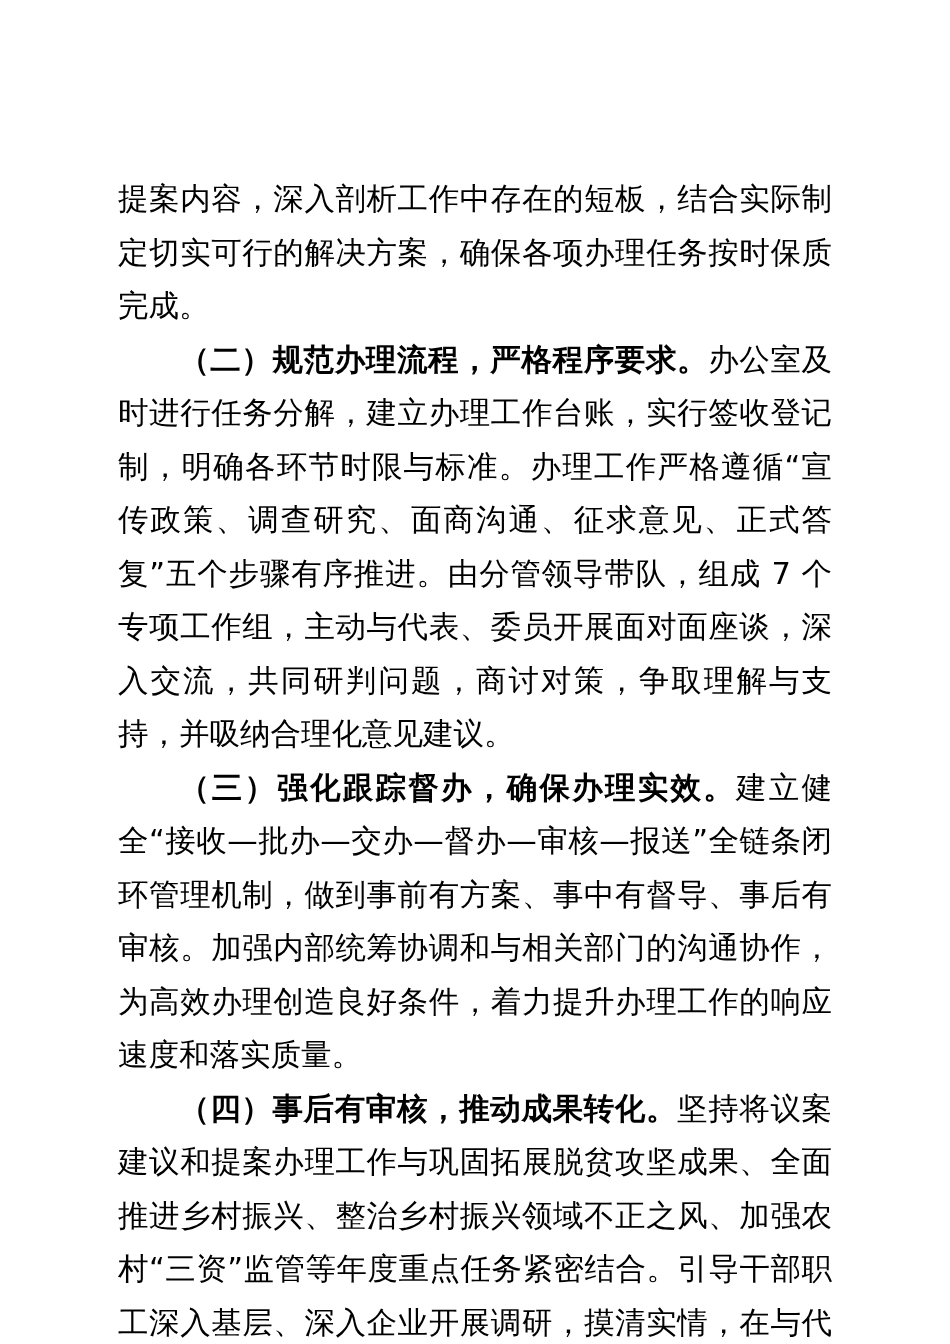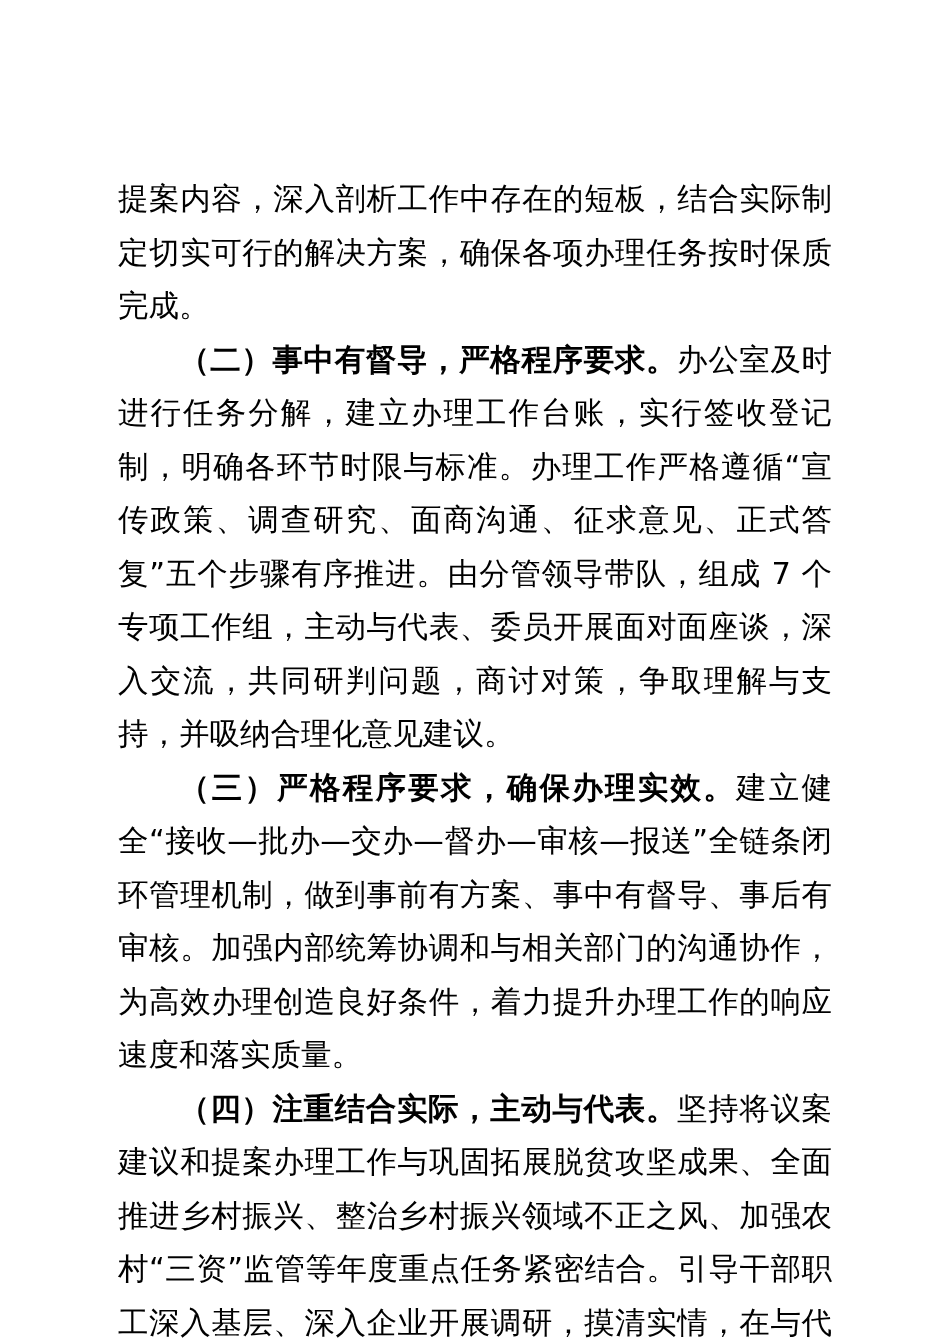--- a/index.html
+++ b/index.html
@@ -54,25 +54,25 @@
 <body>
 
 <div class="page">
   <div class="page-body">
 
     <p class="para">
       <span class="regular-run">提案内容，深入剖析工作中存在的短板，结合实际制定切实可行的解决方案，确保各项办理任务按时保质完成。</span>
     </p>
 
     <p class="para indent">
-      <span class="bold-run">（二）事中有督导，严格程序要求。</span><span class="regular-run">办公室及时进行任务分解，建立办理工作台账，实行签收登记制，明确各环节时限与标准。办理工作严格遵循“宣传政策、调查研究、面商沟通、征求意见、正式答复”五个步骤有序推进。由分管领导带队，组成 7 个专项工作组，主动与代表、委员开展面对面座谈，深入交流，共同研判问题，商讨对策，争取理解与支持，并吸纳合理化意见建议。</span>
+      <span class="bold-run">（二）规范办理流程，严格程序要求。</span><span class="regular-run">办公室及时进行任务分解，建立办理工作台账，实行签收登记制，明确各环节时限与标准。办理工作严格遵循“宣传政策、调查研究、面商沟通、征求意见、正式答复”五个步骤有序推进。由分管领导带队，组成 7 个专项工作组，主动与代表、委员开展面对面座谈，深入交流，共同研判问题，商讨对策，争取理解与支持，并吸纳合理化意见建议。</span>
     </p>
 
     <p class="para indent">
-      <span class="bold-run">（三）严格程序要求，确保办理实效。</span><span class="regular-run">建立健全“接收—批办—交办—督办—审核—报送”全链条闭环管理机制，做到事前有方案、事中有督导、事后有审核。加强内部统筹协调和与相关部门的沟通协作，为高效办理创造良好条件，着力提升办理工作的响应速度和落实质量。</span>
+      <span class="bold-run">（三）强化跟踪督办，确保办理实效。</span><span class="regular-run">建立健全“接收—批办—交办—督办—审核—报送”全链条闭环管理机制，做到事前有方案、事中有督导、事后有审核。加强内部统筹协调和与相关部门的沟通协作，为高效办理创造良好条件，着力提升办理工作的响应速度和落实质量。</span>
     </p>
 
     <p class="para indent">
-      <span class="bold-run">（四）注重结合实际，主动与代表。</span><span class="regular-run">坚持将议案建议和提案办理工作与巩固拓展脱贫攻坚成果、全面推进乡村振兴、整治乡村振兴领域不正之风、加强农村“三资”监管等年度重点任务紧密结合。引导干部职工深入基层、深入企业开展调研，摸清实情，在与代表、委员及群众面对面沟通中转变作风、提升能力，推动办理成果切实转化为改进工作、促进发展</span>
+      <span class="bold-run">（四）事后有审核，推动成果转化。</span><span class="regular-run">坚持将议案建议和提案办理工作与巩固拓展脱贫攻坚成果、全面推进乡村振兴、整治乡村振兴领域不正之风、加强农村“三资”监管等年度重点任务紧密结合。引导干部职工深入基层、深入企业开展调研，摸清实情，在与代表、委员及群众面对面沟通中转变作风、提升能力，推动办理成果切实转化为改进工作、促进发展</span>
     </p>
 
   </div>
 </div>
 
 </body></html>

